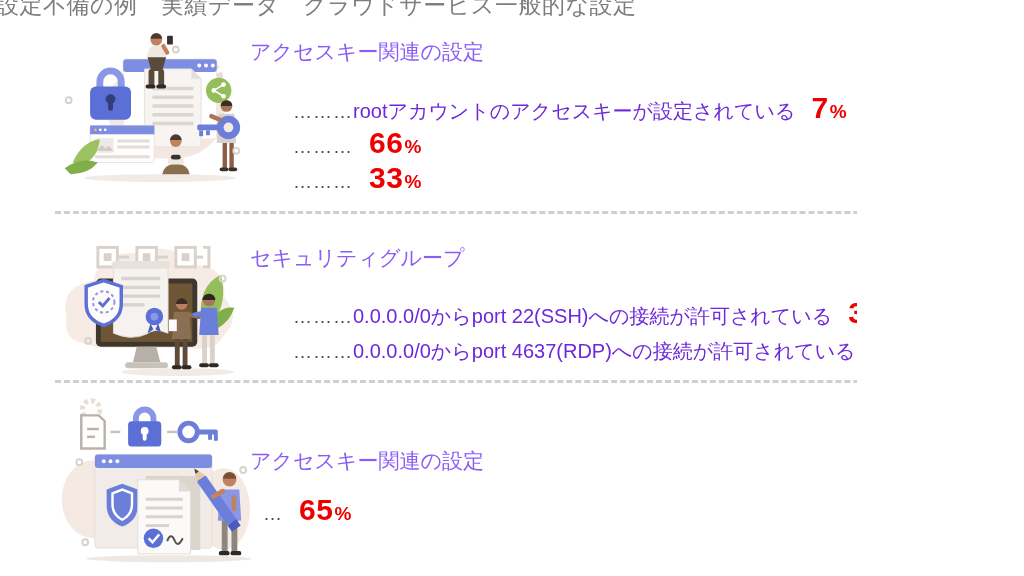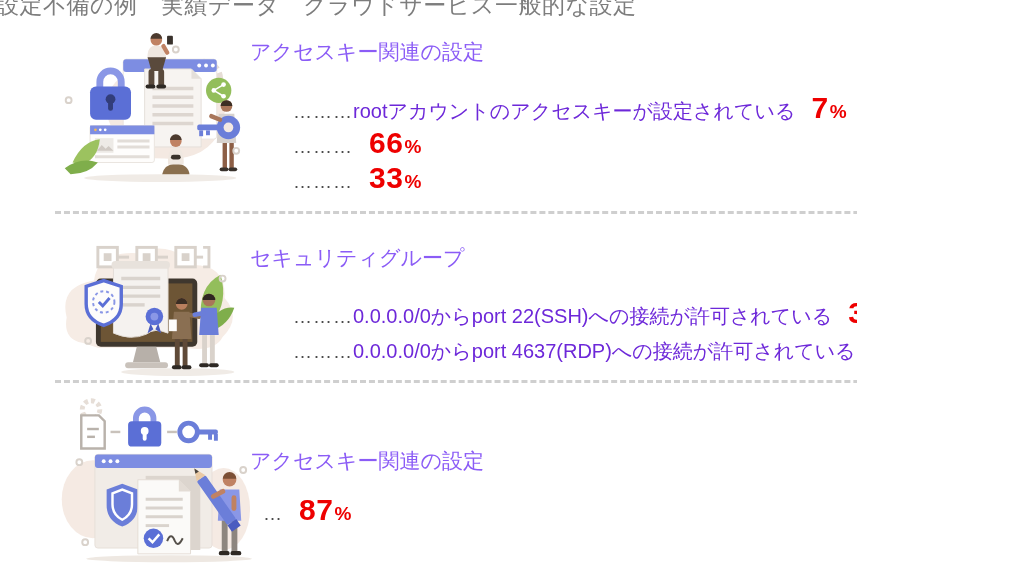--- a/index.html
+++ b/index.html
@@ -313,17 +313,17 @@
       <circle cx="28" cy="74" r="3"></circle>
         <circle cx="196" cy="82" r="3"></circle>
         <circle cx="34" cy="156" r="3"></circle>
     </g>
   </svg>
 
   <div class="section-title" style="top:447px">アクセスキー関連の設定</div>
 
   <div class="stat-row" style="left:263px;top:496px">
     <span class="leader">…</span>
-    <span class="ival">87</span>
+    <span class="ival">65</span>
     <span class="iunit">%</span>
   </div>
 
 </div>
 
 </body></html>

